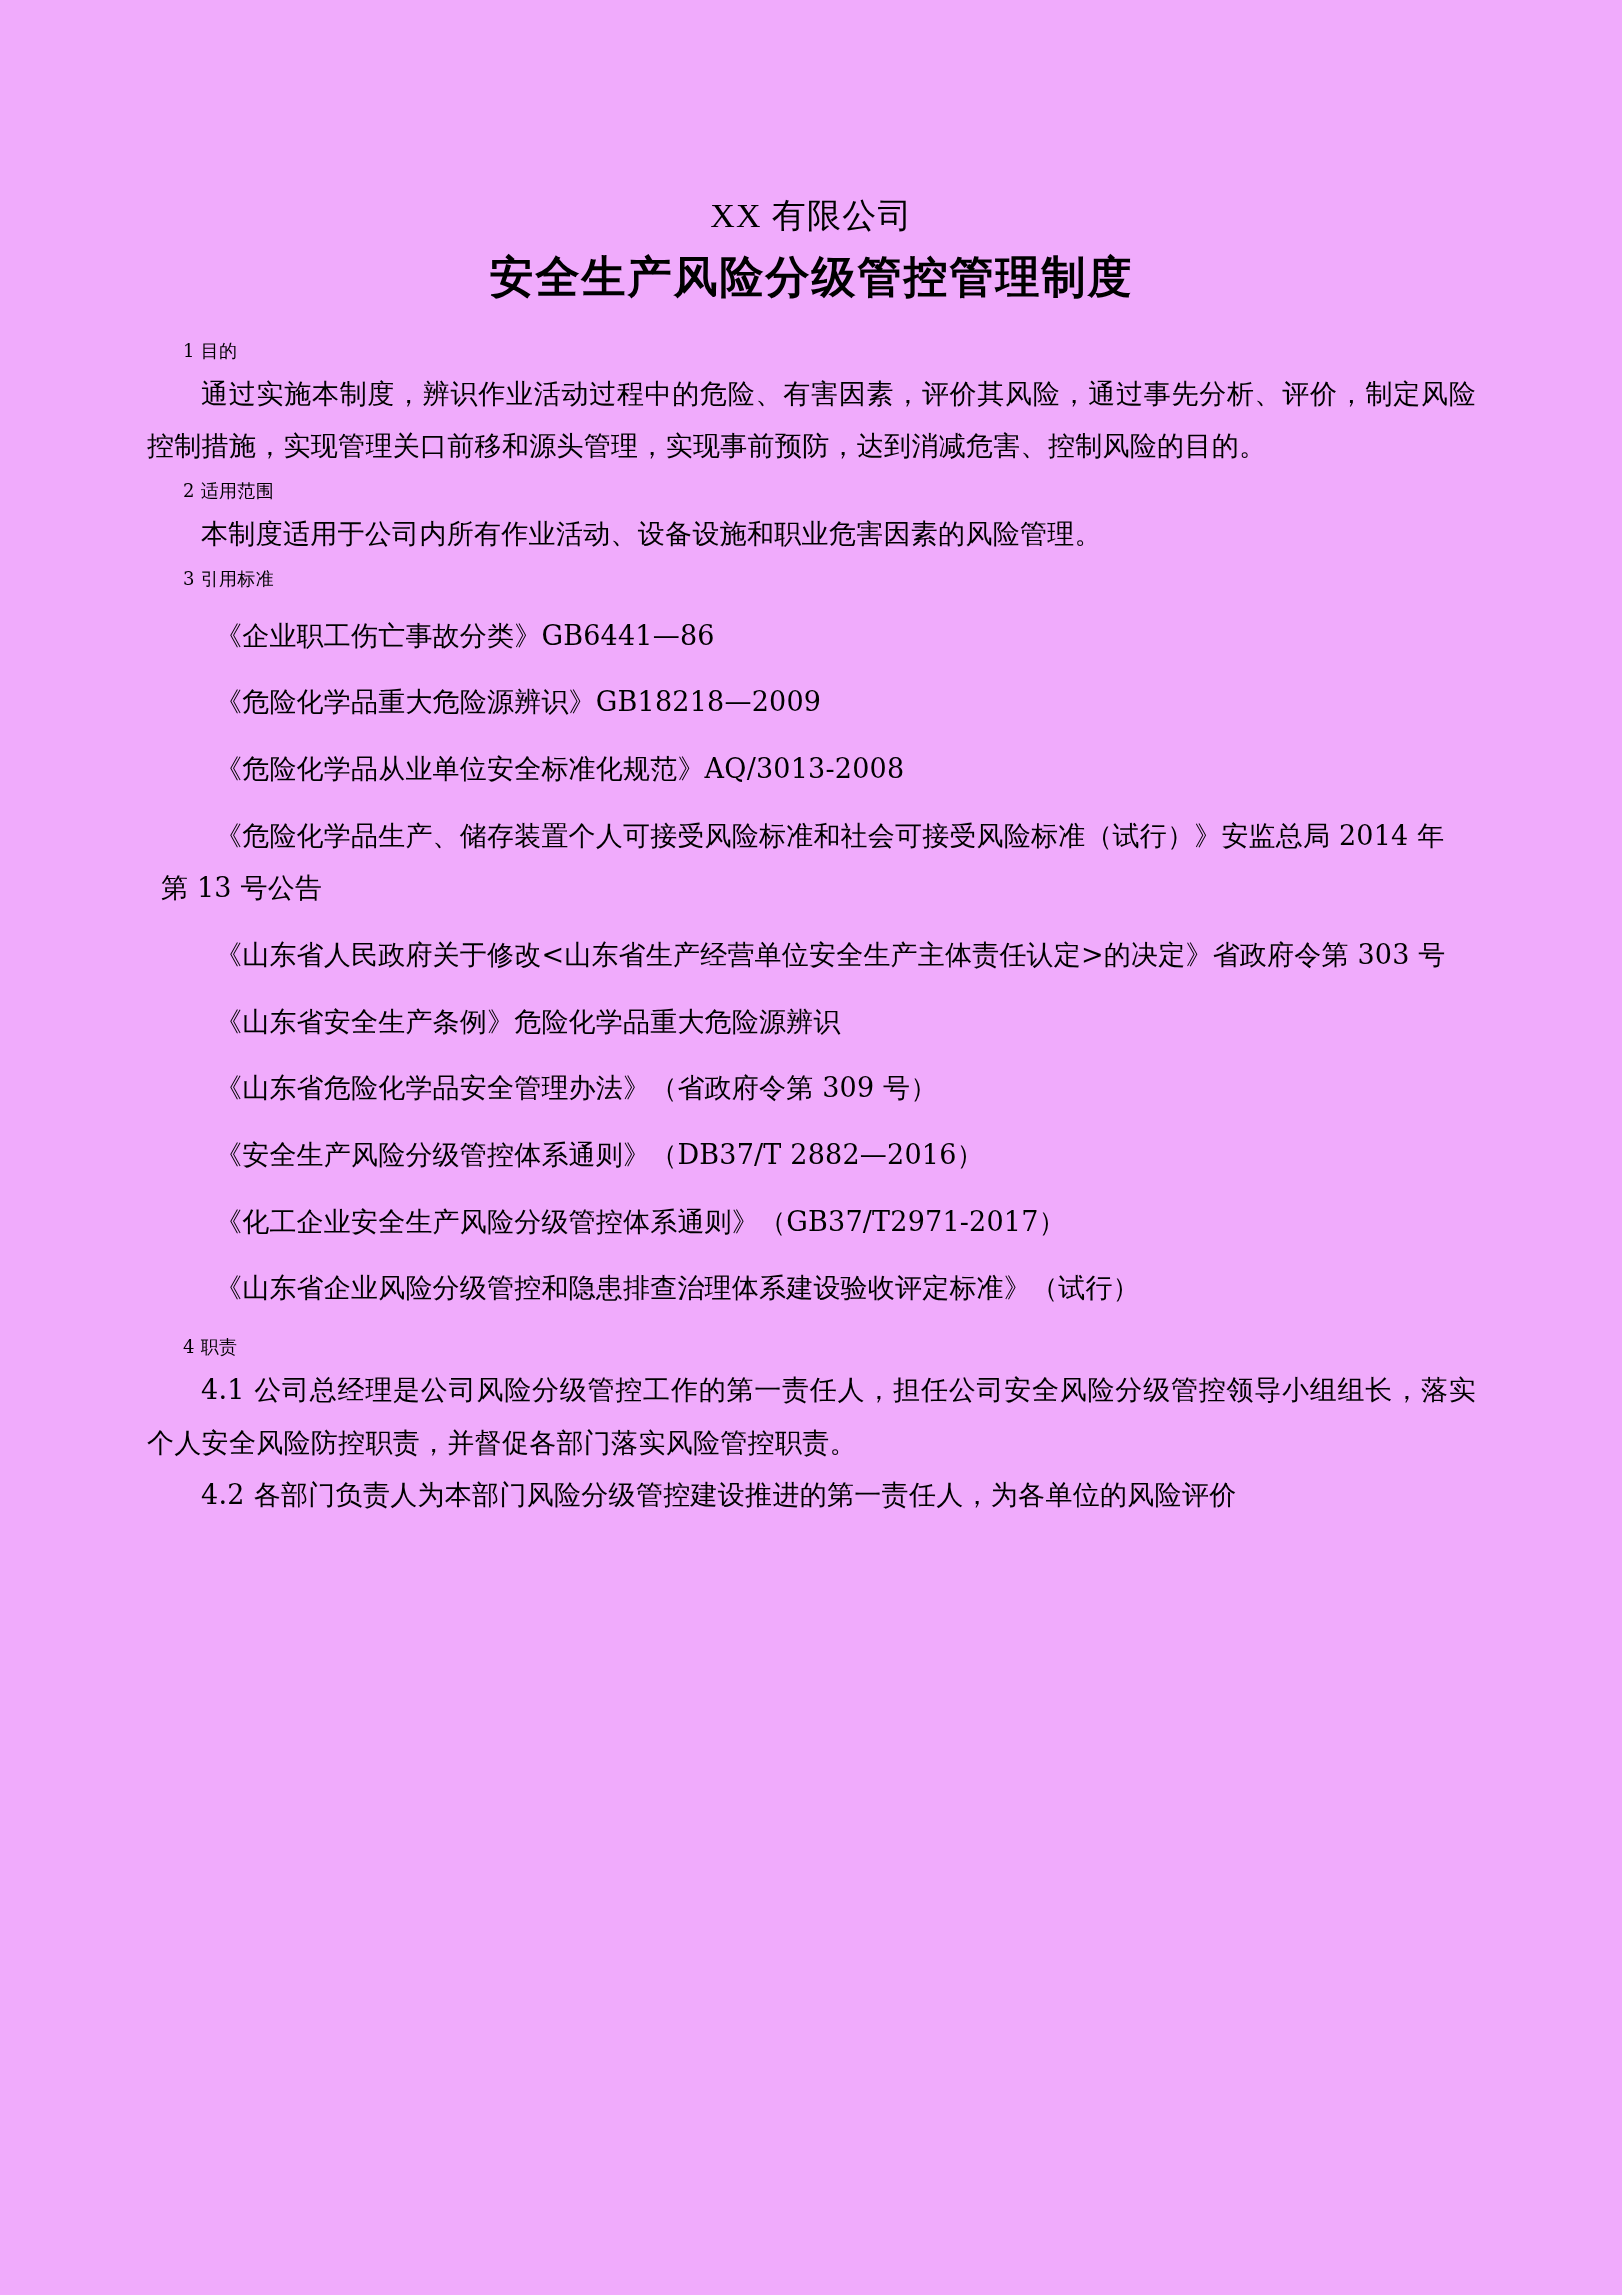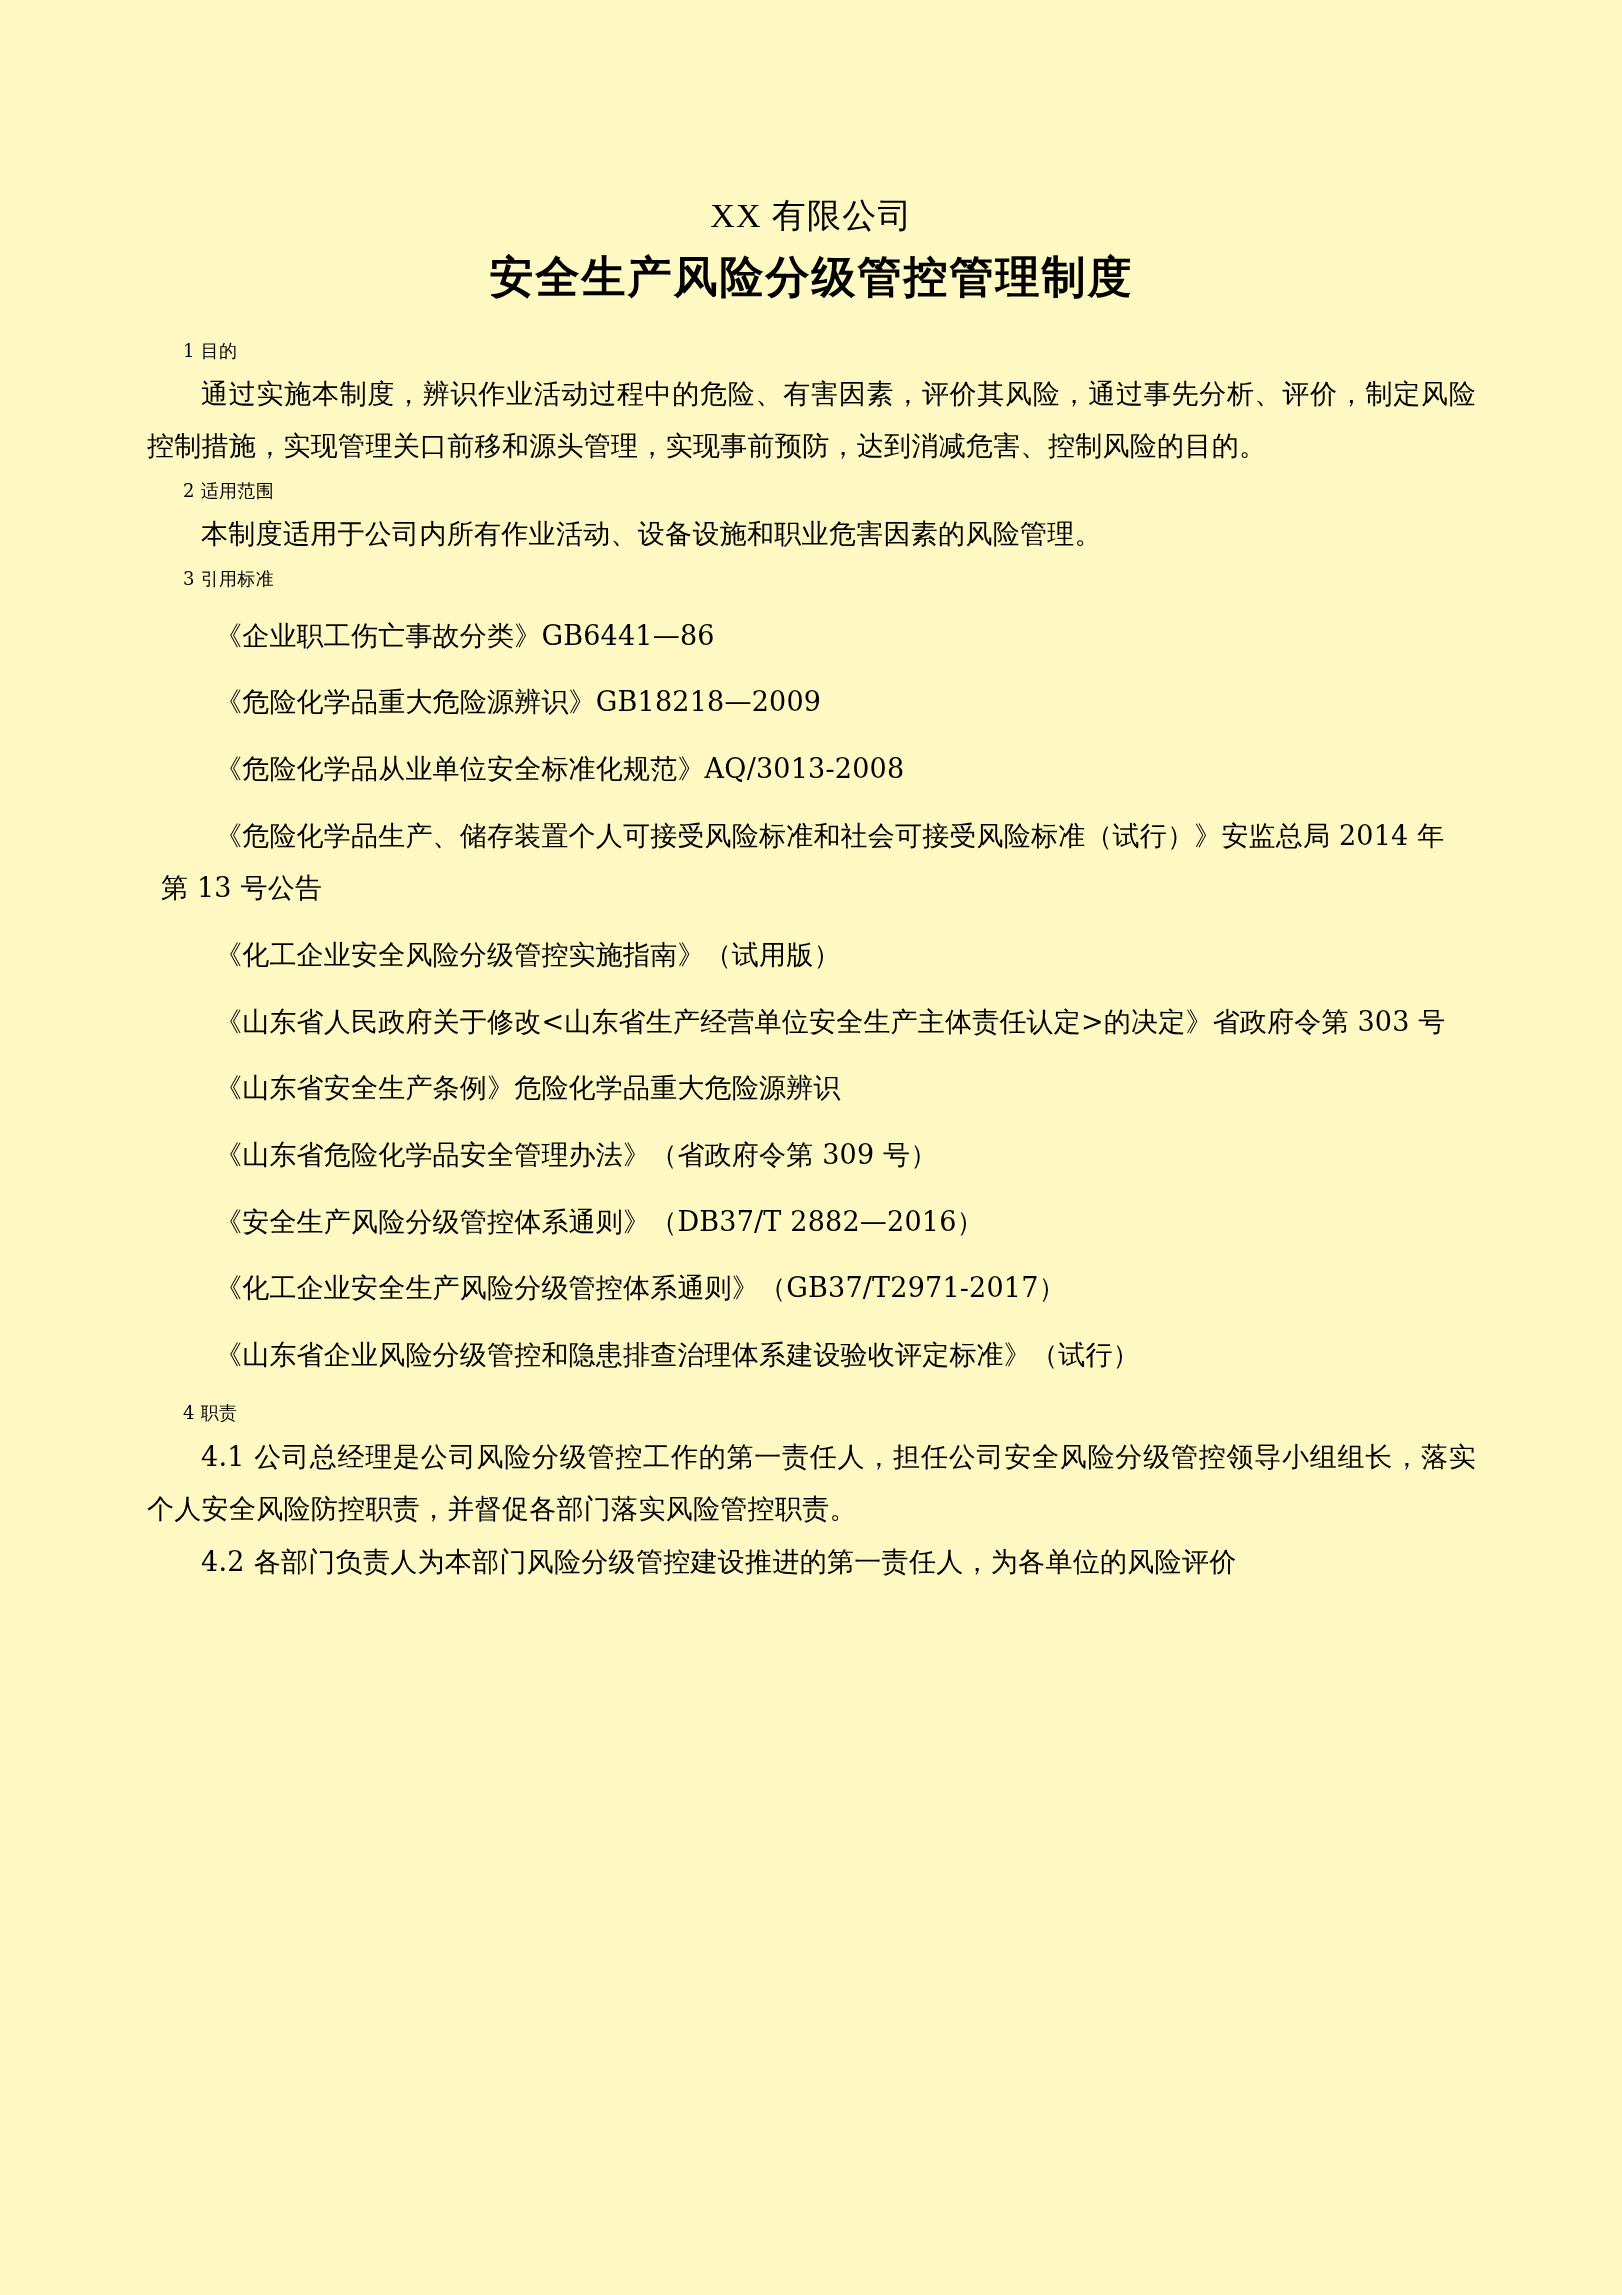--- a/index.html
+++ b/index.html
@@ -3,21 +3,21 @@
 <meta charset="utf-8">
 <style>
   html, body {
     margin: 0;
     padding: 0;
     background: #ffffff;
   }
   .page {
     width: 1623px;
     height: 2295px;
-    background: #fef9c3;
+    background: #f0abfc;
     box-sizing: border-box;
     padding: 196px 147px 131px 147px;
     font-family: "DejaVu Serif", "Liberation Serif", serif;
     color: #000000;
     position: relative;
   }
   .doc-title-company {
     text-align: center;
     font-size: 34px;
     line-height: 1.2;
@@ -69,21 +69,20 @@
   <p class="para">通过实施本制度，辨识作业活动过程中的危险、有害因素，评价其风险，通过事先分析、评价，制定风险控制措施，实现管理关口前移和源头管理，实现事前预防，达到消减危害、控制风险的目的。</p>
 
   <p class="sec-head">2  适用范围</p>
   <p class="para">本制度适用于公司内所有作业活动、设备设施和职业危害因素的风险管理。</p>
 
   <p class="sec-head">3  引用标准</p>
   <p class="ref-line">《企业职工伤亡事故分类》GB6441—86</p>
   <p class="ref-line">《危险化学品重大危险源辨识》GB18218—2009</p>
   <p class="ref-line">《危险化学品从业单位安全标准化规范》AQ/3013-2008</p>
   <p class="ref-line">《危险化学品生产、储存装置个人可接受风险标准和社会可接受风险标准（试行）》安监总局 2014 年第 13 号公告</p>
-  <p class="ref-line">《化工企业安全风险分级管控实施指南》（试用版）</p>
   <p class="ref-line">《山东省人民政府关于修改&lt;山东省生产经营单位安全生产主体责任认定&gt;的决定》省政府令第 303 号</p>
   <p class="ref-line">《山东省安全生产条例》危险化学品重大危险源辨识</p>
   <p class="ref-line">《山东省危险化学品安全管理办法》（省政府令第 309 号）</p>
   <p class="ref-line">《安全生产风险分级管控体系通则》（DB37/T  2882—2016）</p>
   <p class="ref-line">《化工企业安全生产风险分级管控体系通则》（GB37/T2971-2017）</p>
   <p class="ref-line">《山东省企业风险分级管控和隐患排查治理体系建设验收评定标准》（试行）</p>
 
   <p class="sec-head">4  职责</p>
   <p class="para">4.1  公司总经理是公司风险分级管控工作的第一责任人，担任公司安全风险分级管控领导小组组长，落实个人安全风险防控职责，并督促各部门落实风险管控职责。</p>
   <p class="para">4.2  各部门负责人为本部门风险分级管控建设推进的第一责任人，为各单位的风险评价</p>

